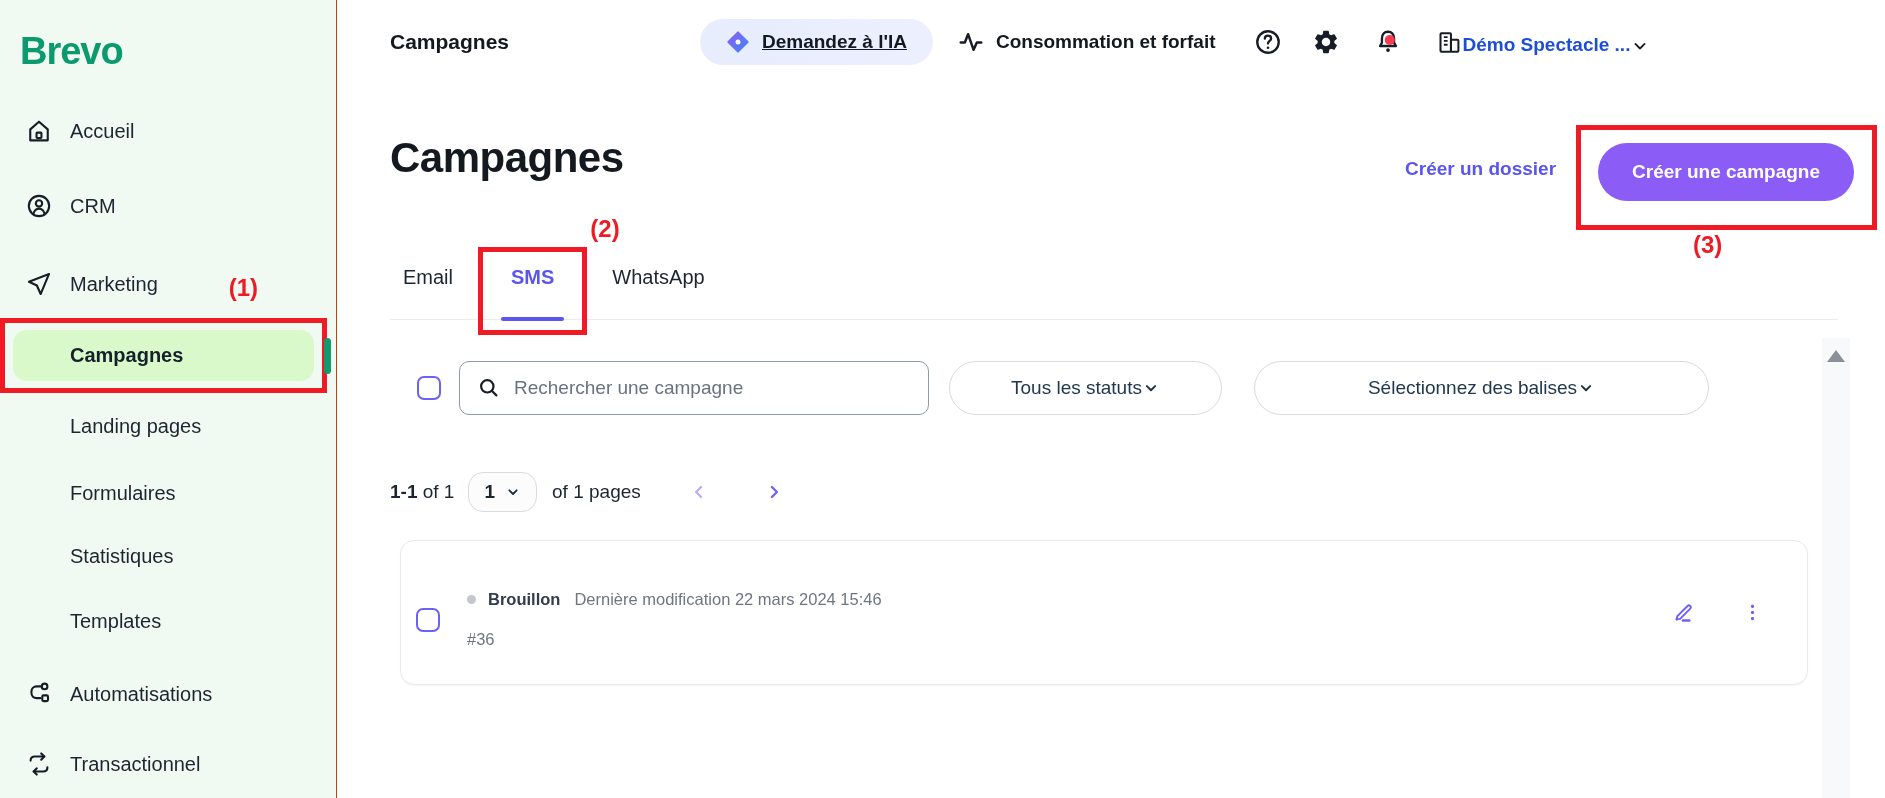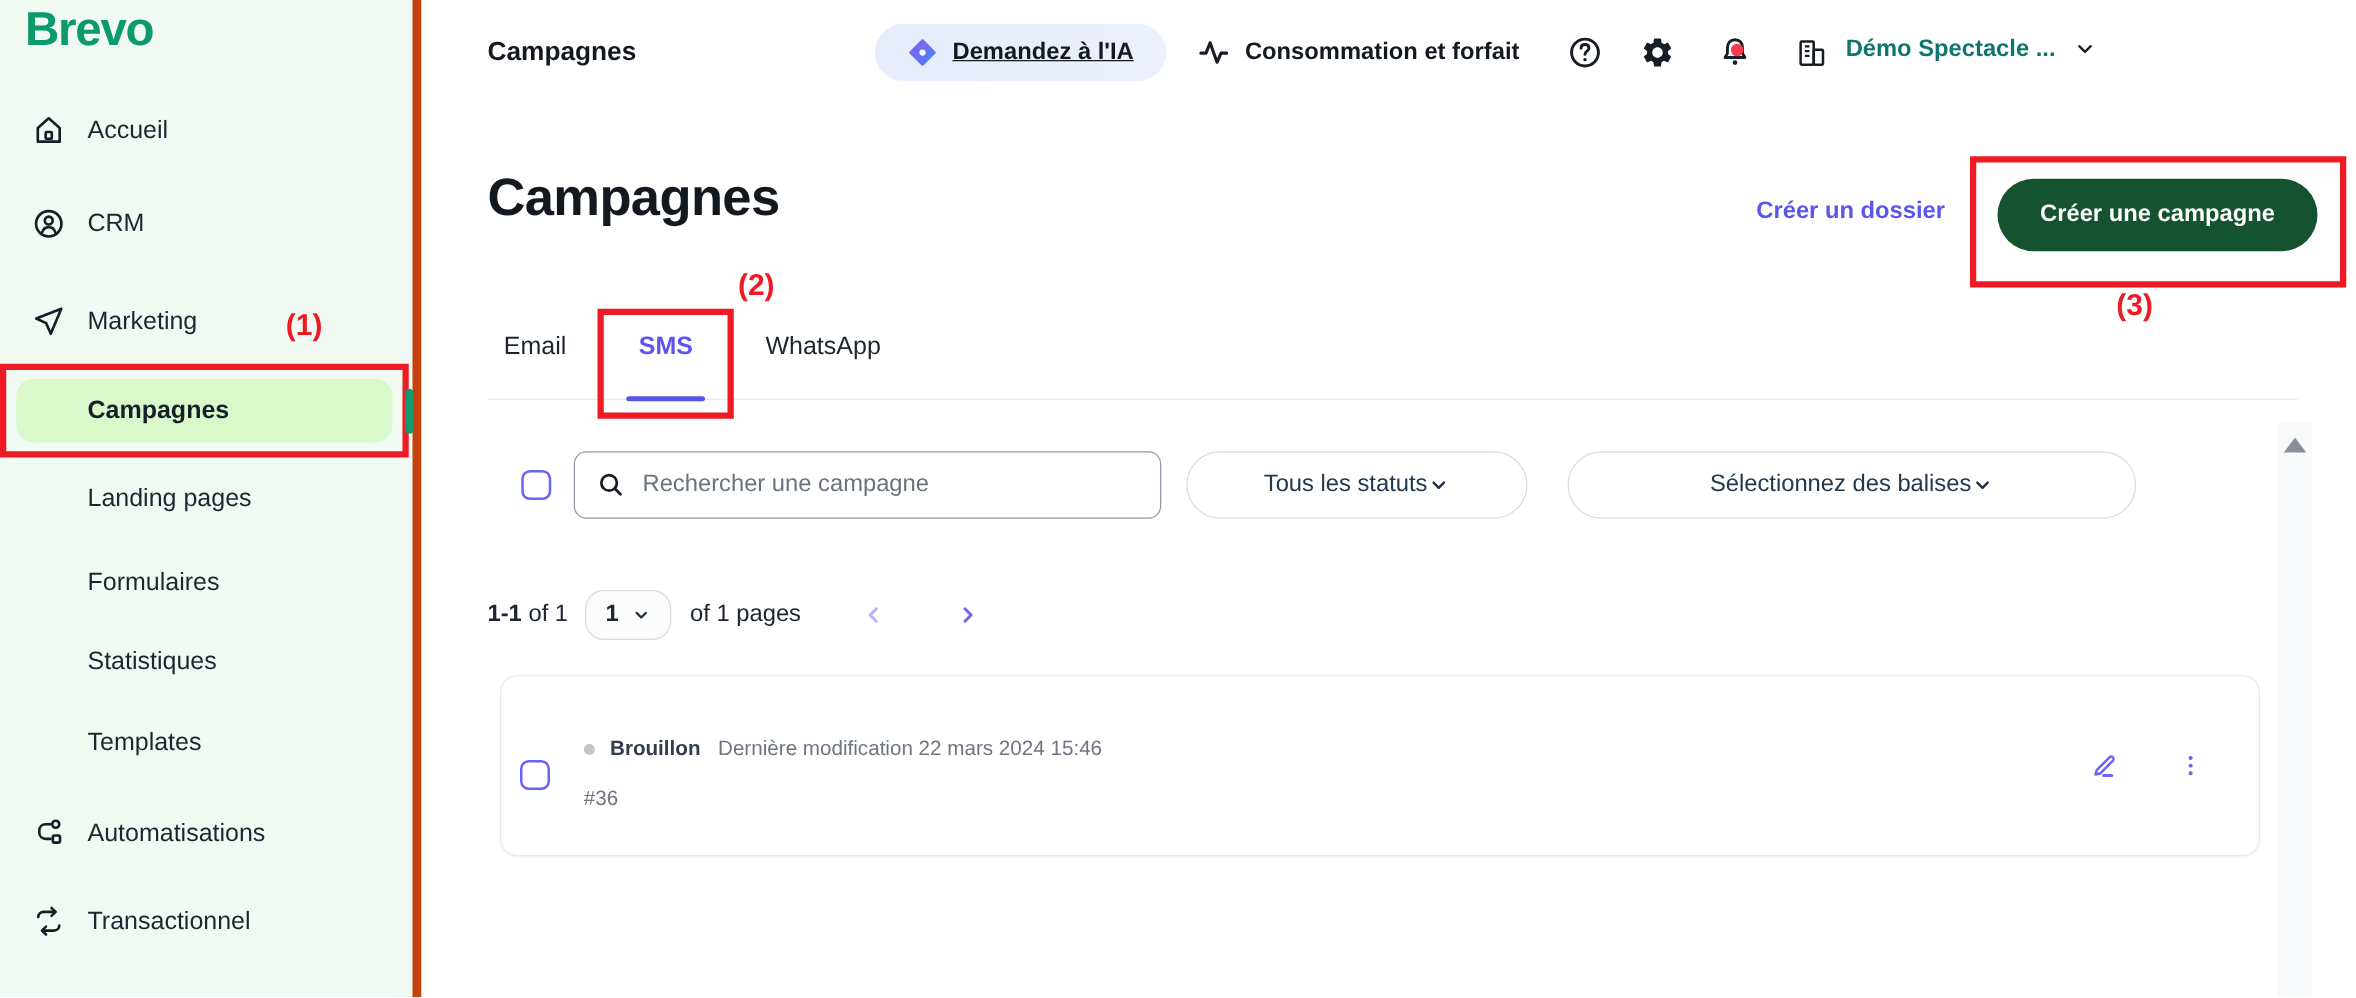--- a/index.html
+++ b/index.html
@@ -1,21 +1,21 @@
 <!DOCTYPE html>
 <html><head>
 <meta charset="utf-8">
 <style>
   * { margin:0; padding:0; box-sizing:border-box; }
   html,body { width:1885px; height:798px; }
   body { font-family:"Liberation Sans", sans-serif; background:#fff; color:#1b222e; }
   .app { position:relative; width:1885px; height:798px; display:flex; overflow:hidden; background:#fff; }
 
   
-  .sidebar { position:relative; width:337px; flex:0 0 337px; height:100%; background:#f1faf2; border-right:7px solid #c2410c; padding-top:1px; }
+  .sidebar { position:relative; width:337px; flex:0 0 337px; height:100%; background:#f1faf2; border-right:1px solid #c2410c; padding-top:28px; }
   .logo { font-size:38px; font-weight:700; color:#0b996e; letter-spacing:-1px; padding-left:20px; height:46px; line-height:46px; cursor:pointer; }
   .nav-item { display:flex; align-items:center; height:46px; padding-left:25px; font-size:20px; color:#1d2530; cursor:pointer; }
   .nav-item .nicon { width:28px; height:28px; margin-right:17px; flex:0 0 28px; color:#171c26; }
   .nav-item.sub { padding-left:70px; }
   .mt34{margin-top:34px}.mt29{margin-top:29px}.mt32{margin-top:32px}.mt10{margin-top:10px}
   .mt21{margin-top:21px}.mt17{margin-top:17px}.mt19{margin-top:19px}.mt27{margin-top:27px}.mt24{margin-top:24px}
   .campagnes-wrap { position:relative; margin-top:11px; width:327px; height:75px; border:5px solid #ee1b24; }
   .active-pill { margin:7px 8px; height:51px; background:#d9f9ca; border-radius:14px; display:flex; align-items:center; padding-left:57px; font-size:20px; font-weight:700; color:#15202b; cursor:pointer; }
   .side-active-bar { position:absolute; right:-9px; top:50%; transform:translateY(-50%); width:7px; height:36px; border-radius:4px; background:#12996d; }
   .ann-label { position:absolute; color:#ee1b24; font-size:24px; font-weight:700; pointer-events:none; white-space:nowrap; }
@@ -24,29 +24,29 @@
   
   .main { flex:1; display:flex; flex-direction:column; min-width:0; }
 
   
   .topbar { height:84px; flex:0 0 84px; display:flex; align-items:center; padding-left:53px; }
   .topbar-title { font-size:21px; font-weight:700; color:#14181f; width:155px; }
   .ai-pill { margin-left:155px; height:46px; display:flex; align-items:center; gap:12px; padding:0 26px; border-radius:23px; background:linear-gradient(90deg,#e7edfd,#eceffe); font-size:19px; font-weight:700; color:#14181f; cursor:pointer;text-decoration:underline; }
   .consumption { margin-left:25px; display:flex; align-items:center; gap:12px; font-size:19px; font-weight:700; color:#14181f; cursor:pointer; }
   .tb-icon { width:28px; height:28px; color:#171c26; cursor:pointer; }
   .ml38{margin-left:38px}.ml30{margin-left:30px}.ml34{margin-left:34px}
-  .account { margin-left:34px; display:flex; align-items:flex-start; gap:14px; font-size:19px; font-weight:700; color:#0f766e; cursor:pointer; white-space:nowrap; }
+  .account { margin-left:34px; display:flex; align-items:flex-end; gap:0; font-size:19px; font-weight:700; color:#1d4ed8; cursor:pointer; white-space:nowrap; }
 
   
   .page { padding-left:53px; flex:1; }
   .hero { display:flex; align-items:flex-start; margin-top:36px; margin-right:8px; }
   .h1 { font-size:42px; font-weight:700; color:#14181f; letter-spacing:-0.5px; margin-top:14px; }
   .create-folder { margin-left:auto; margin-top:38px; font-size:19px; font-weight:700; color:#5a55ef; cursor:pointer; white-space:nowrap; }
   .box3 { position:relative; margin-left:20px; margin-top:5px; border:5px solid #ee1b24; padding:13px 18px 24px 17px; }
-  .btn-create { height:58px; border:none; background:#14532d; color:#fff; font-family:inherit; font-size:19px; font-weight:700; padding:10px 34px; border-radius:30px; cursor:pointer; white-space:nowrap; }
+  .btn-create { height:58px; border:none; background:#8b5cf6; color:#fff; font-family:inherit; font-size:19px; font-weight:700; padding:10px 34px; border-radius:30px; cursor:pointer; white-space:nowrap; }
   .label3 { top:calc(100% + 6px); left:112px; }
 
   
   .tabs { display:flex; gap:58px; margin-top:35px; margin-right:47px; border-bottom:1px solid #ececee; padding-left:13px; }
   .tab { position:relative; font-size:20px; color:#1d2530; padding-bottom:30px; line-height:24px; cursor:pointer; }
   .tab.active { color:#5a55ef; font-weight:700; }
   .tab.active::after { content:""; position:absolute; left:-10px; right:-10px; bottom:-2px; height:4px; border-radius:2px; background:#5a55ef; }
   .box2 { position:absolute; left:-33px; right:-33px; top:-18px; bottom:-16px; border:5px solid #ee1b24; pointer-events:none; z-index:3; }
   .label2 { top:-48px; left:calc(100% + 36px); }
 

